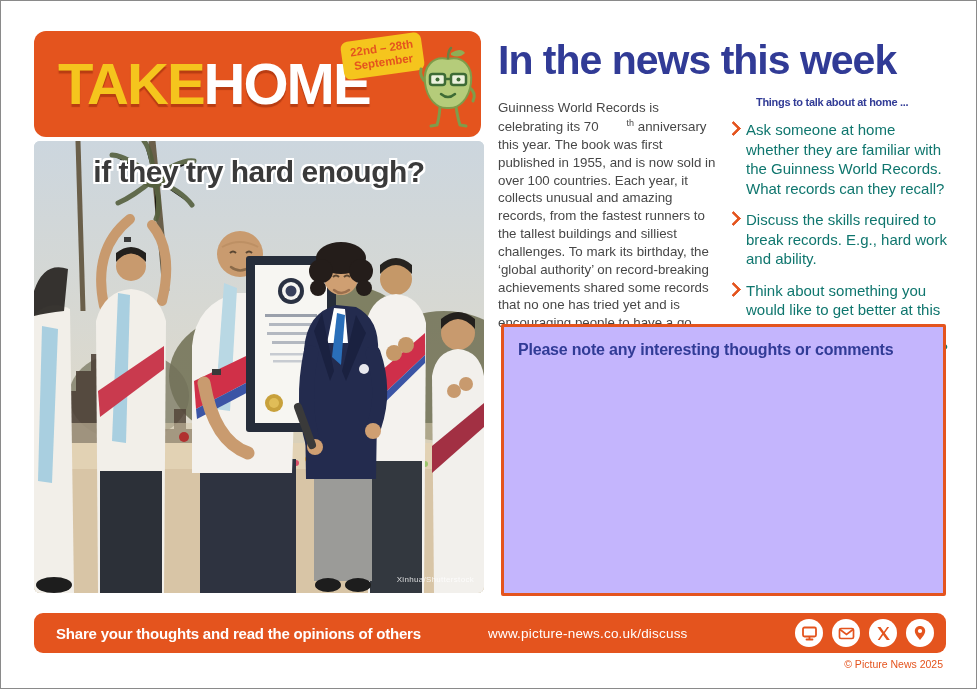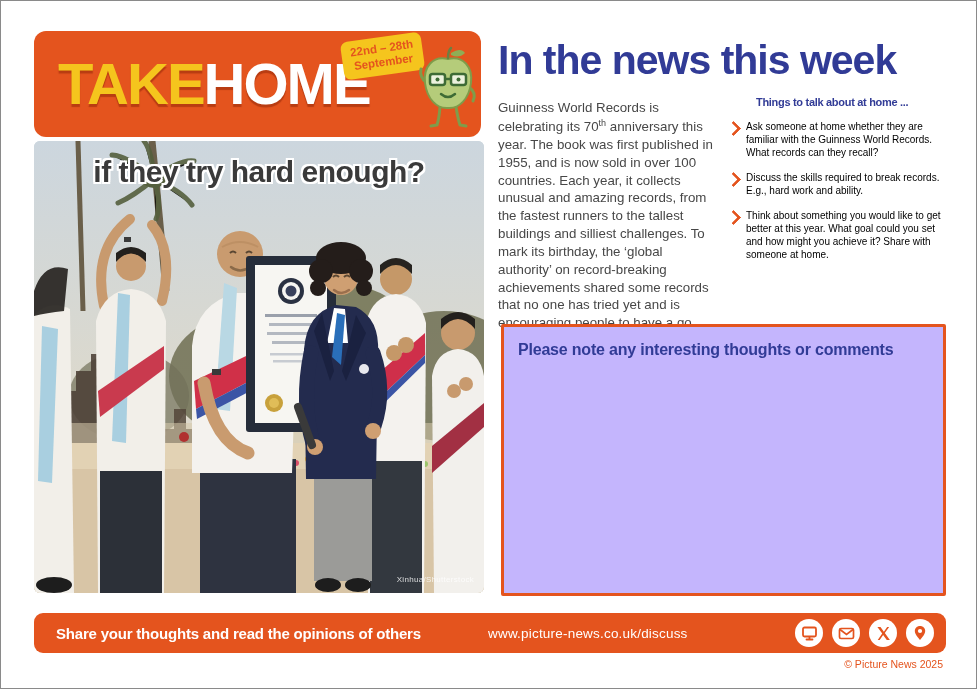--- a/index.html
+++ b/index.html
@@ -51,35 +51,35 @@
 
   
   .news-title {
     position:absolute; left:497px; top:36px; width:450px;
     font-size:41px; font-weight:800; letter-spacing:-1px; color:#313B96;
   }
   .news-body {
     position:absolute; left:497px; top:98px; width:220px;
     font-size:13.3px; line-height:1.34; color:#474747;
   }
-  .news-body sup { font-size:9px; }
+  .news-body sup { font-size:9px;margin-left:28px; }
 
   .talk { position:absolute; left:727px; top:95px; width:220px; }
   .talk-title { font-size:11px; font-weight:800; color:#313B96; letter-spacing:-0.3px;margin-left:28px; }
   .talk-item { display:flex; margin-top:12px; }
   .chevron {
     flex:0 0 18px; margin-top:3px;
     width:9px; height:9px;
   }
   .chevron::before {
     content:""; display:block; width:8px; height:8px;
     border-top:3.5px solid #E4541E; border-right:3.5px solid #E4541E;
     transform:rotate(45deg); border-radius:1px;
   }
-  .talk-text { font-size:10px; line-height:1.3; color:#000000; }
+  .talk-text { font-size:15px; line-height:1.3; color:#0f766e; }
 
   
   .comments-box {
     position:absolute; left:500px; top:323px; width:445px; height:272px;
     border:3px solid #E4541E; border-radius:2px; background:#c4b5fd;
   }
   .comments-title {
     position:absolute; left:14px; top:14px;
     font-size:16px; font-weight:800; color:#313B96; letter-spacing:-0.2px;
   }

